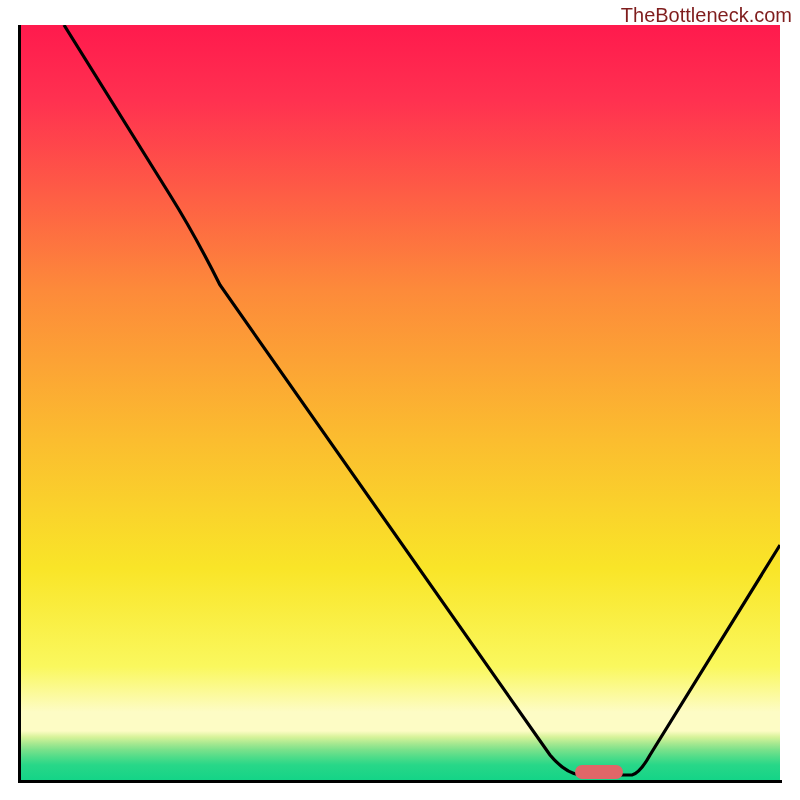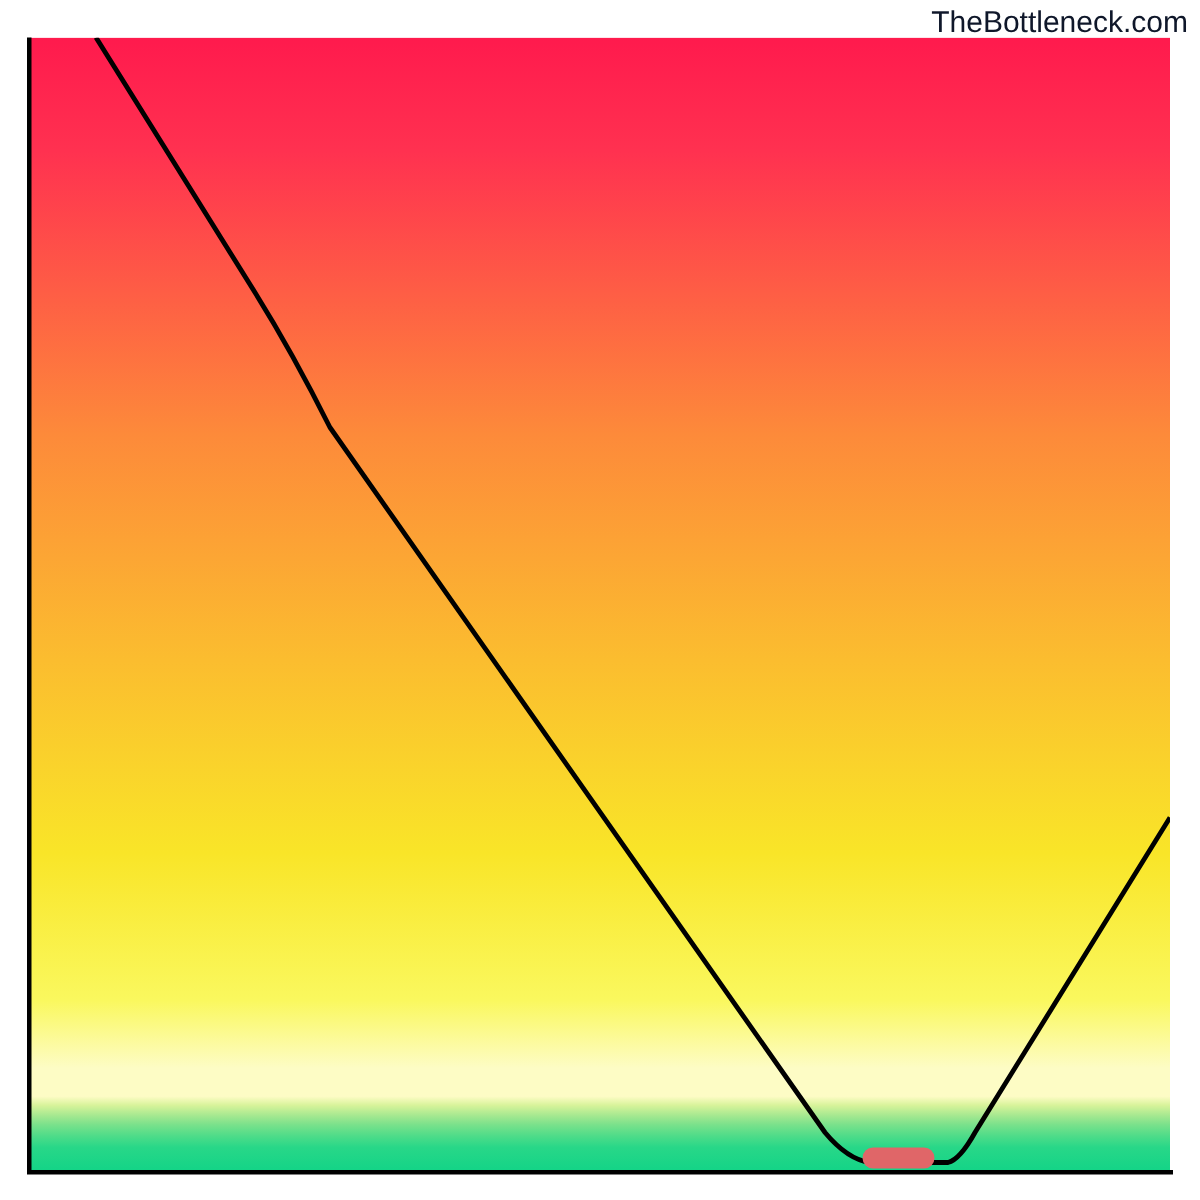--- a/index.html
+++ b/index.html
@@ -12,21 +12,21 @@
   }
   .container {
     position: relative;
     width: 800px;
     height: 800px;
   }
   .watermark {
     position: absolute;
     top: 4px;
     right: 8px;
-    color: #0f172a;
+    color: #7f1d1d;
     font-size: 20px;
     font-weight: 500;
     z-index: 20;
   }
   .plot-area {
     position: absolute;
     left: 20px;
     top: 25px;
     width: 760px;
     height: 755px;

